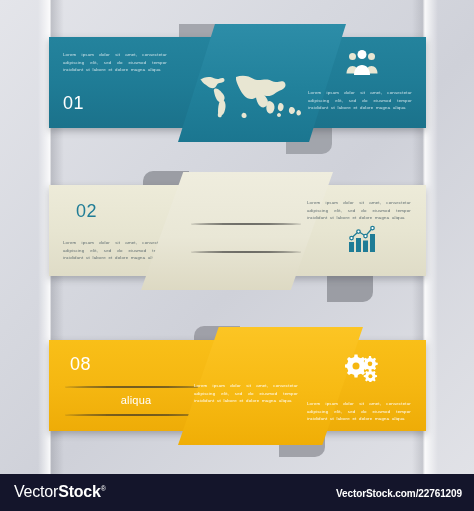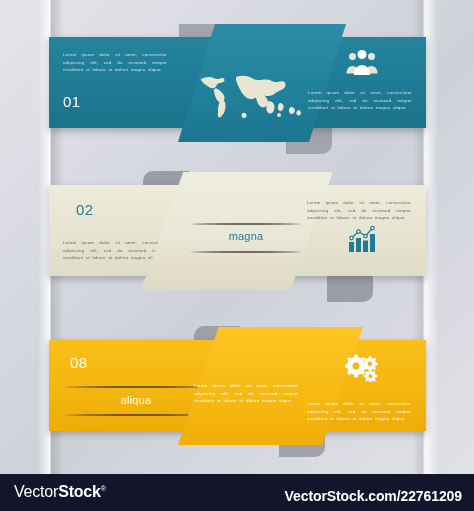--- a/index.html
+++ b/index.html
@@ -128,21 +128,21 @@
     position: absolute;
     font-size: 4.4px;
     line-height: 1.75;
     letter-spacing: .18px;
     text-align: justify;
     width: 104px;
     word-spacing: 1.2px;
   }
   .num {
     position: absolute;
-    font-size: 15px;
+    font-size: 18px;
     font-weight: 400;
     letter-spacing: .5px;
   }
   .word {
     position: absolute;
     font-size: 11px;
     letter-spacing: .2px;
     white-space: nowrap;
   }
 
@@ -202,21 +202,21 @@
     color: #ffffff;
     letter-spacing: -.2px;
   }
   #wm-logo .lite { font-weight: 400; }
   #wm-logo .bold { font-weight: 700; text-align: right; }
   #wm-logo .reg  { font-size: 7px; vertical-align: super; }
   #wm-url {
     position: absolute;
     right: 12px;
     top: 14px;
-    font-size: 14px;
+    font-size: 10px;
     font-weight: 700;
     color: #ffffff;
     letter-spacing: -.1px;
   }
 </style>
 </head>
 <body>
 
 <div id="canvas">
 
@@ -279,21 +279,20 @@
 
     <div class="bar"></div>
 
     <div class="num" id="b2-num">02</div>
 
     <div class="lorem" id="b2-left-lorem">Lorem ipsum dolor sit amet, consectetur adipiscing elit, sed do eiusmod tempor incididunt ut labore et dolore magna aliqua</div>
 
     <div class="center-panel"></div>
 
     <div class="rule dark" id="b2-rule-top"></div>
-    <div class="word" id="b2-word">magna</div>
     <div class="rule dark" id="b2-rule-bot"></div>
 
     <div class="lorem" id="b2-right-lorem">Lorem ipsum dolor sit amet, consectetur adipiscing elit, sed do eiusmod tempor incididunt ut labore et dolore magna aliqua</div>
 
     <div class="icon" id="b2-chart">
       <svg width="30" height="28" viewBox="0 0 60 56">
         <g fill="#1f7c96">
           <rect x="2" y="34" width="10" height="20"></rect>
           <rect x="16" y="26" width="10" height="28"></rect>
           <rect x="30" y="31" width="10" height="23"></rect>

